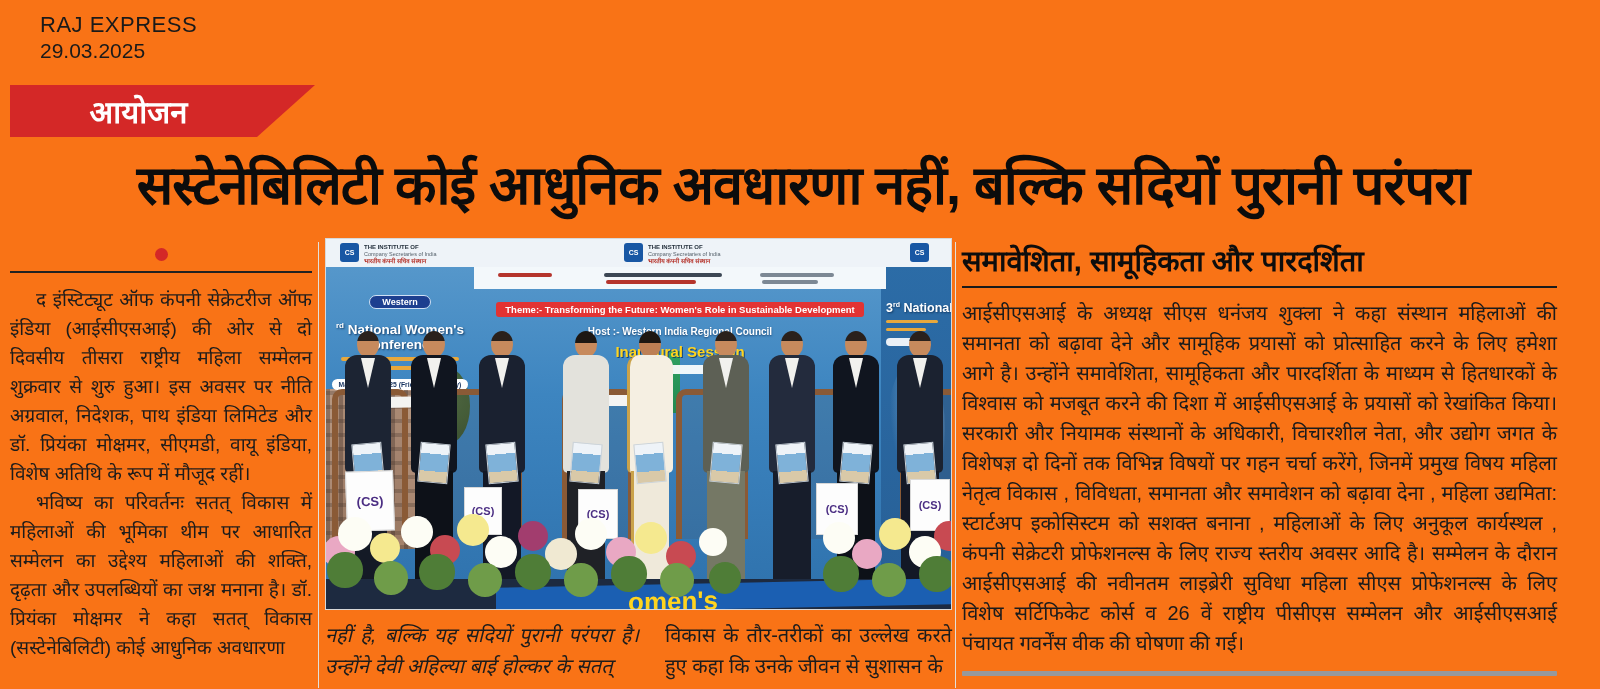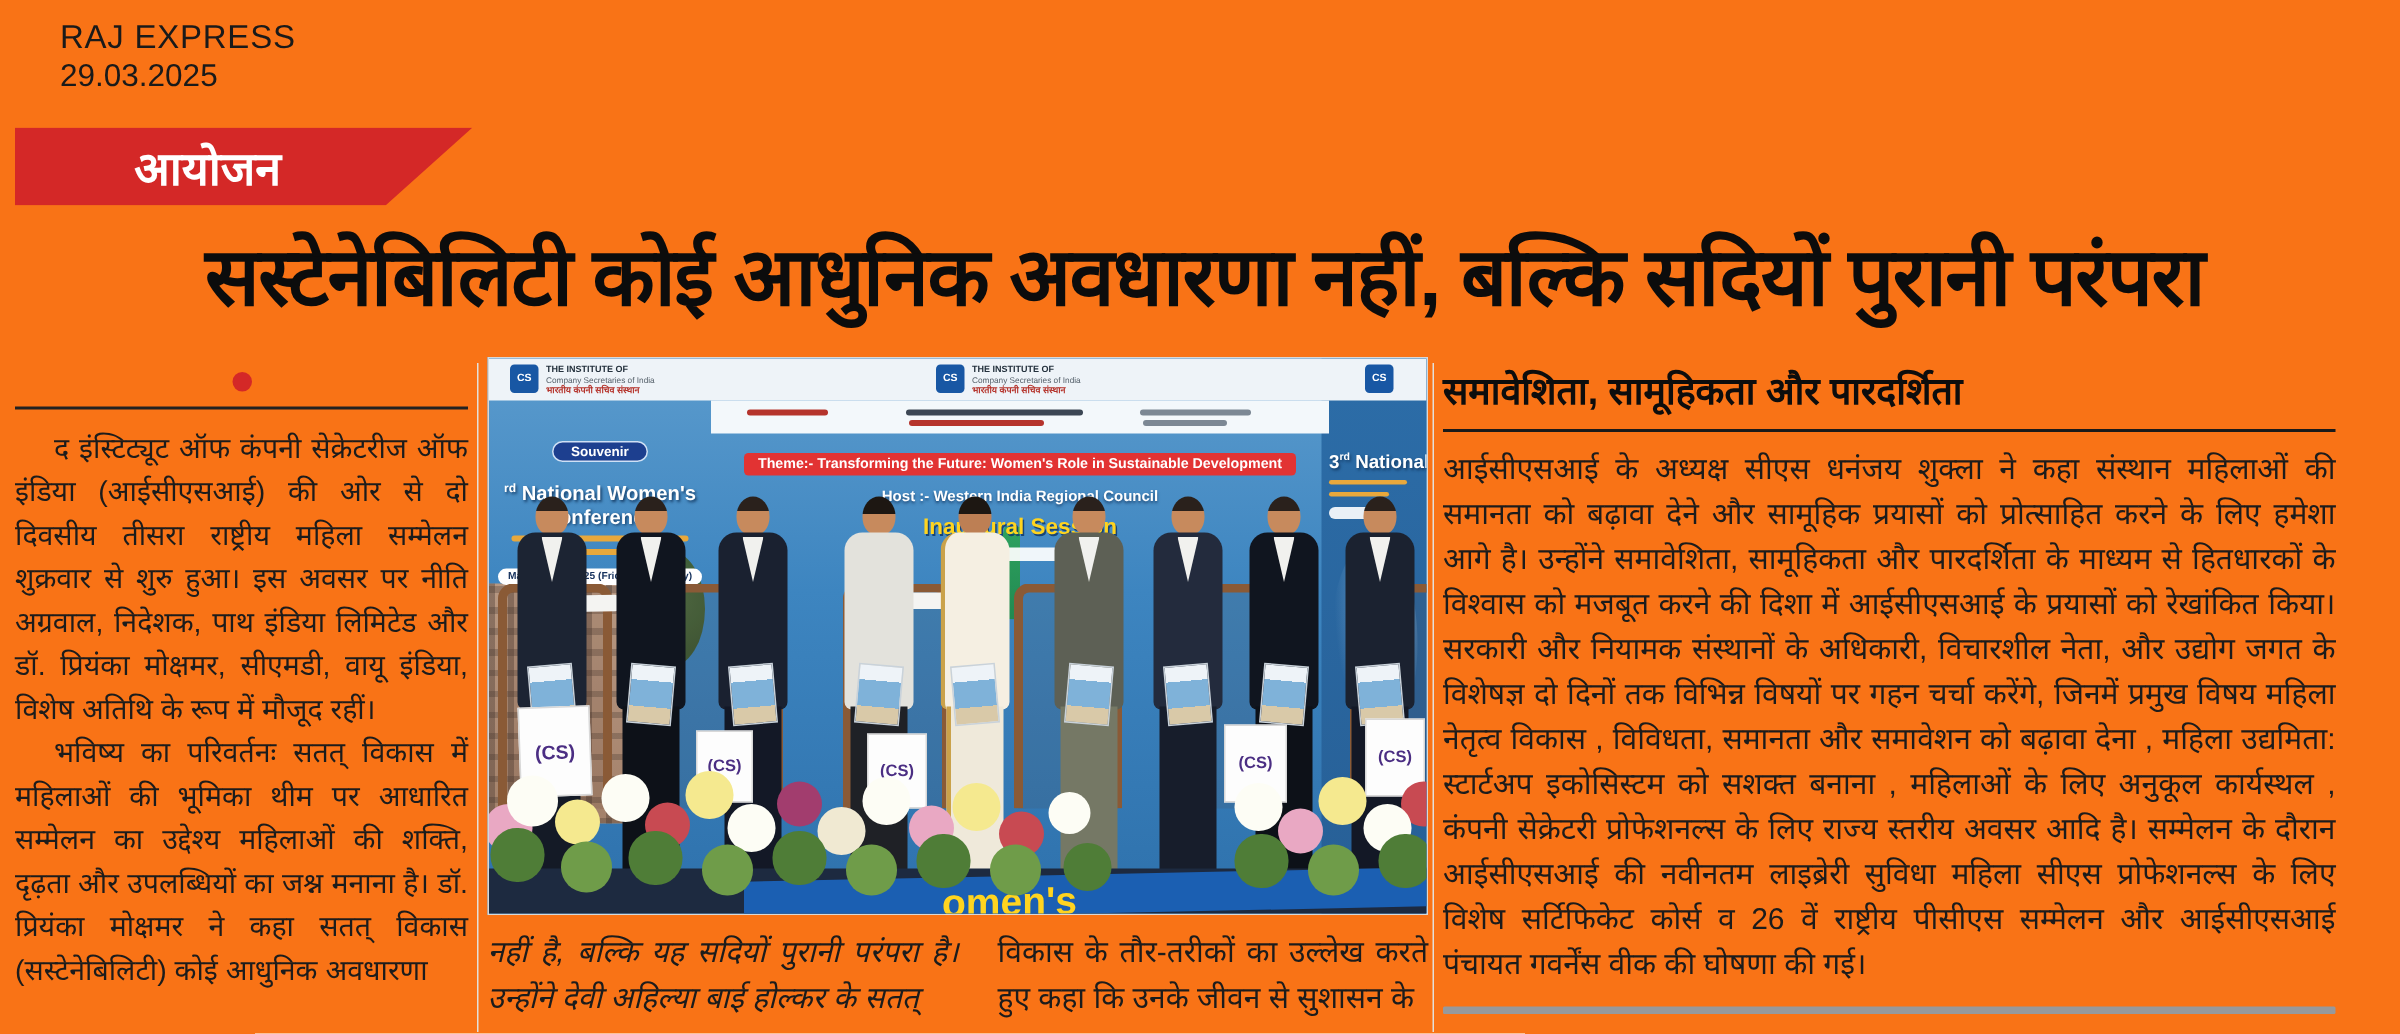--- a/index.html
+++ b/index.html
@@ -170,21 +170,21 @@
       296px 66px 0 11px #4f7d37, 344px 72px 0 10px #6f9c49, 392px 70px 0 9px #4f7d37,
       508px 66px 0 11px #4f7d37, 556px 72px 0 10px #6f9c49, 604px 66px 0 11px #4f7d37; }
 
   
   .midcols { position:absolute; left:325px; top:620px; width:627px; display:flex; gap:26px; }
   .midcols p { font-size:20px; line-height:31px; text-align:justify; color:#1c1c1c; }
   .midcols .ca { width:314px;font-style:italic; } .midcols .cb { width:287px; }
 
   
   .rightcol { position:absolute; left:962px; top:244px; width:595px; }
-  .r-head { font-size:25px; font-weight:800; color:#0d0d0d; padding-bottom:8px;
+  .r-head { font-size:29px; font-weight:800; color:#0d0d0d; padding-bottom:8px;
     border-bottom:2px solid #1a1a1a; line-height:34px; }
   .r-body { margin-top:10px; font-size:20px; line-height:30px; text-align:justify; color:#1c1c1c; }
   .r-rule { height:5px; background:#97999c; border-radius:1px; margin:13px 0 14px; }
 </style>
 </head>
 <body>
 
 <div class="page">
 
   <div class="masthead">
@@ -249,21 +249,21 @@
     </div>
 
     <div class="ph-center">
       <div class="ph-theme">Theme:- Transforming the Future: Women's Role in Sustainable Development</div>
       <div class="ph-host">Host :- Western India Regional Council</div>
       <div class="ph-session">Inaugural Session</div>
       <div class="ph-session-pill"></div>
     </div>
 
     <div class="ph-leftpanel">
-      <div class="souvenir">Souvenir</div>
+      <div class="souvenir">Western</div>
       <div class="lp-title">
         <sup>rd</sup><span> National Women's Conference</span>
       </div>
       <div class="lp-bar lpb1"></div>
       <div class="lp-bar lpb2"></div>
       <div class="lp-date">March 28-29, 2025 (Friday &amp; Saturday)</div>
     </div>
 
     <div class="ph-rightpanel">
       <div class="rp-title">

